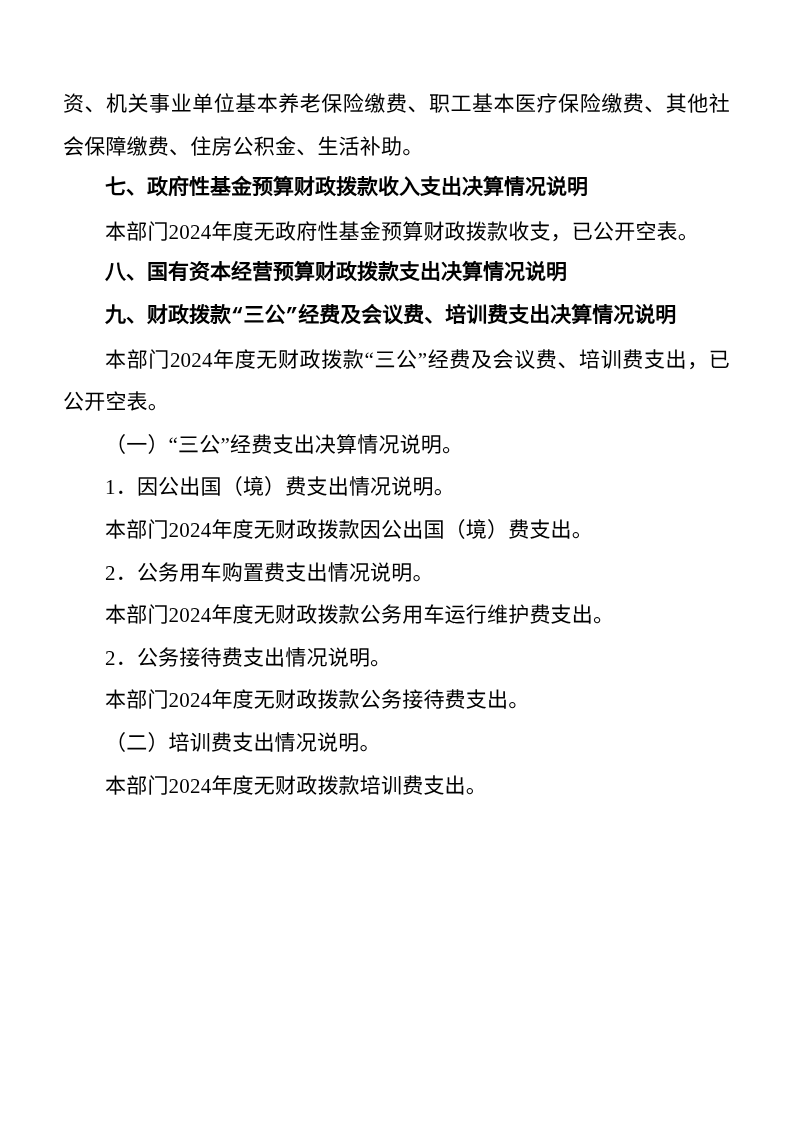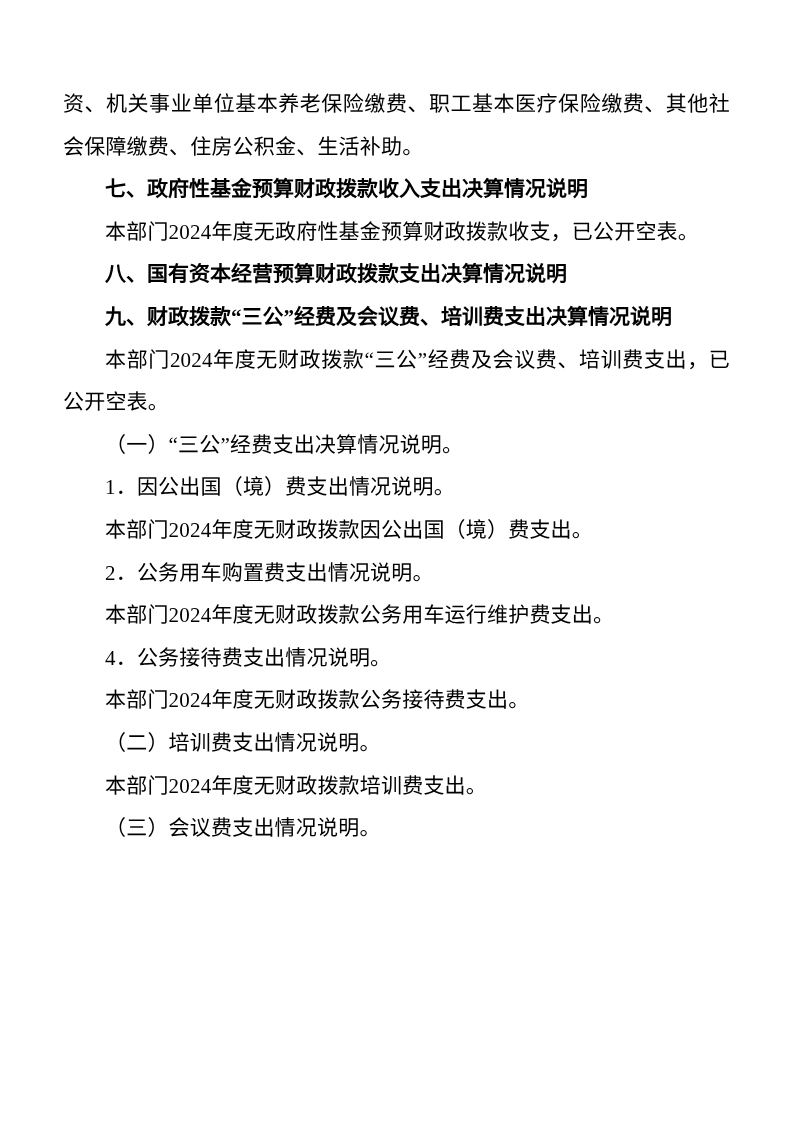--- a/index.html
+++ b/index.html
@@ -26,39 +26,38 @@
     text-align: justify;
     text-justify: inter-ideograph;
     line-break: strict;
     letter-spacing: 0.2px;
   }
   .doc p.indent {
     text-indent: 2em;
   }
   .doc p.heading {
     font-weight: bold;
-    font-family: Liberation Serif, serif;
+    font-family: Liberation Mono, monospace;
     letter-spacing: 0;
   }
 </style>
 </head>
 <body>
 
 <div class="page">
   <div class="doc">
     <p class="body">资、机关事业单位基本养老保险缴费、职工基本医疗保险缴费、其他社会保障缴费、住房公积金、生活补助。</p>
     <p class="heading indent">七、政府性基金预算财政拨款收入支出决算情况说明</p>
     <p class="body indent">本部门2024年度无政府性基金预算财政拨款收支，已公开空表。</p>
     <p class="heading indent">八、国有资本经营预算财政拨款支出决算情况说明</p>
     <p class="heading indent">九、财政拨款“三公”经费及会议费、培训费支出决算情况说明</p>
     <p class="body indent">本部门2024年度无财政拨款“三公”经费及会议费、培训费支出，已公开空表。</p>
     <p class="body indent">（一）“三公”经费支出决算情况说明。</p>
     <p class="body indent">1．因公出国（境）费支出情况说明。</p>
     <p class="body indent">本部门2024年度无财政拨款因公出国（境）费支出。</p>
     <p class="body indent">2．公务用车购置费支出情况说明。</p>
     <p class="body indent">本部门2024年度无财政拨款公务用车运行维护费支出。</p>
-    <p class="body indent">4．公务接待费支出情况说明。</p>
+    <p class="body indent">2．公务接待费支出情况说明。</p>
     <p class="body indent">本部门2024年度无财政拨款公务接待费支出。</p>
     <p class="body indent">（二）培训费支出情况说明。</p>
     <p class="body indent">本部门2024年度无财政拨款培训费支出。</p>
-    <p class="body indent">（三）会议费支出情况说明。</p>
   </div>
 </div>
 
 </body></html>

